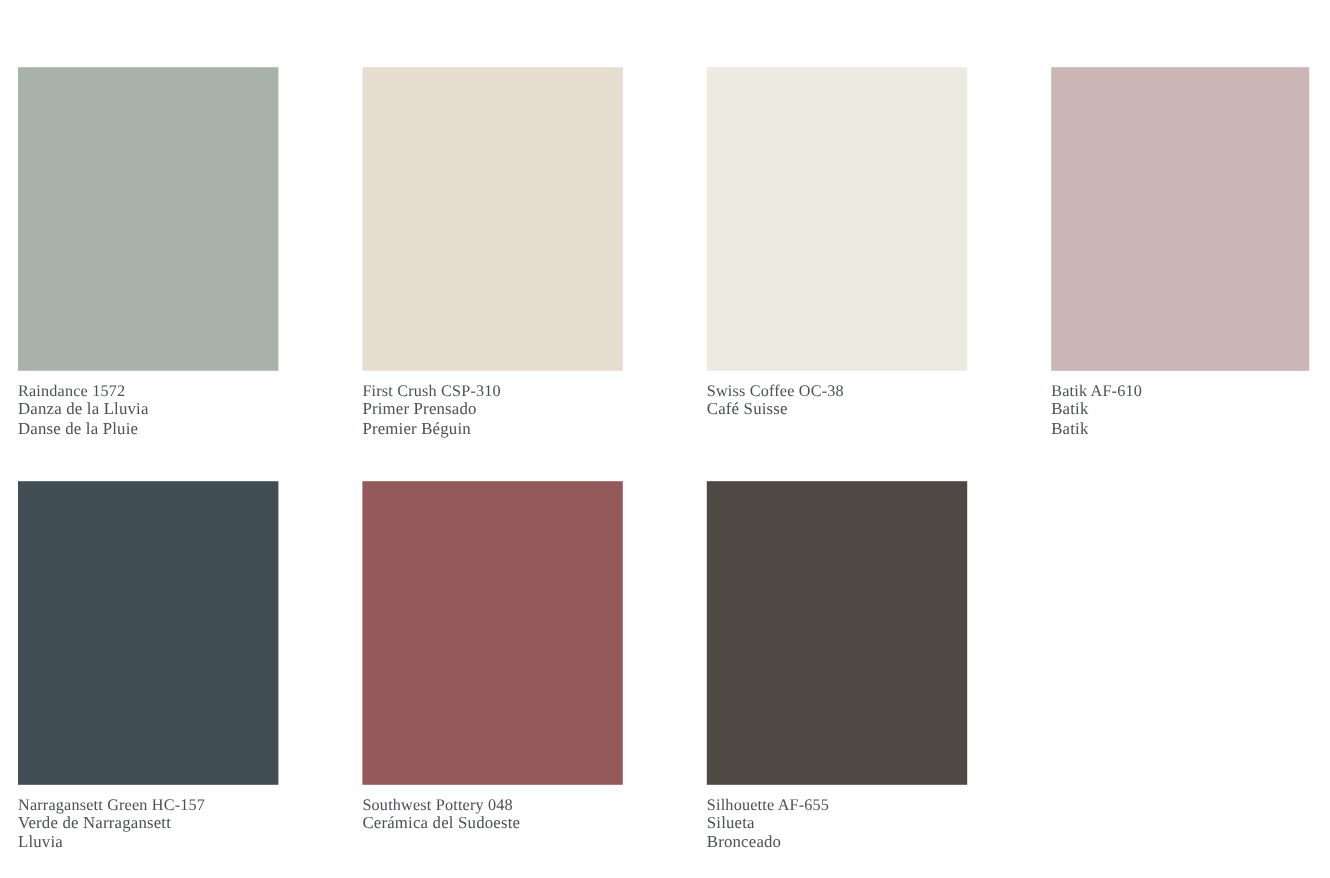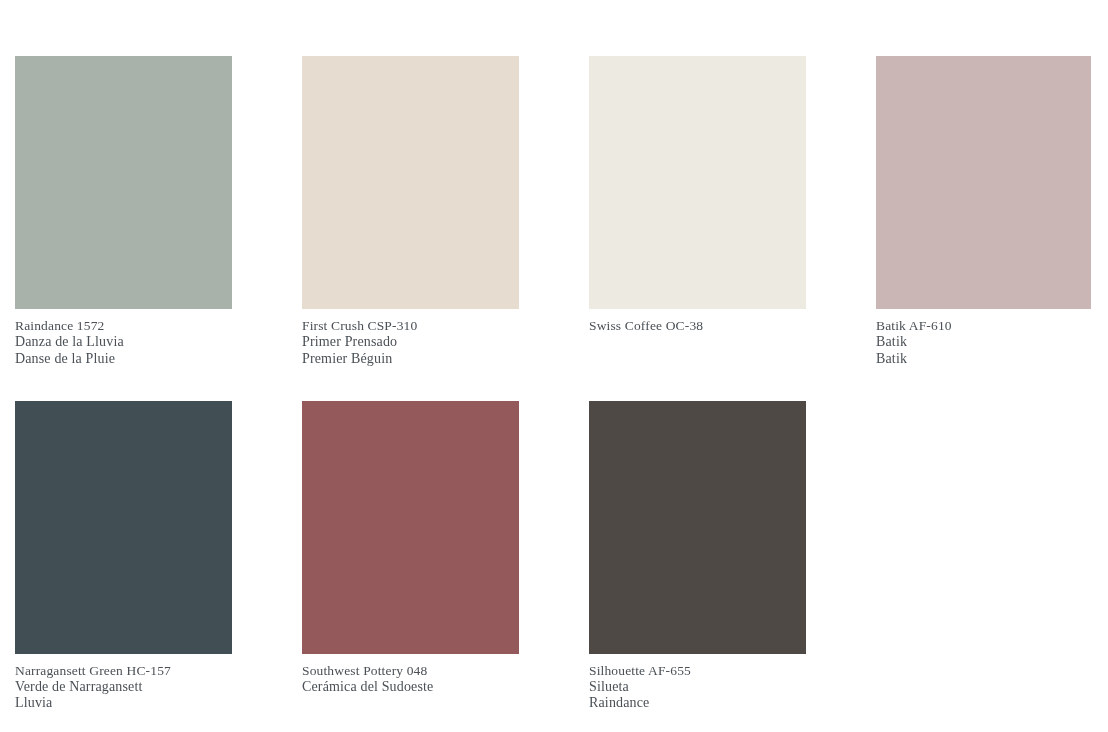--- a/index.html
+++ b/index.html
@@ -77,20 +77,21 @@
       <div class="swatch-name">First Crush CSP-310</div>
       <div class="swatch-name-es">Primer Prensado</div>
       <div class="swatch-name-fr">Premier Béguin</div>
     </div>
   </div>
 
   <div class="swatch-cell">
     <span class="swatch-chip" style="background: rgb(237, 235, 225);"></span>
     <div class="swatch-labels">
       <div class="swatch-name">Swiss Coffee OC-38</div>
+      <div class="swatch-name-fr">Café Suisse</div>
     </div>
   </div>
 
   <div class="swatch-cell">
     <span class="swatch-chip" style="background: rgb(201, 182, 181);"></span>
     <div class="swatch-labels">
       <div class="swatch-name">Batik AF-610</div>
       <div class="swatch-name-es">Batik</div>
       <div class="swatch-name-fr">Batik</div>
     </div>
@@ -115,17 +116,17 @@
     </div>
   </div>
 
 
   <div class="swatch-cell">
     <div class="row-gap-spacer"></div>
     <span class="swatch-chip" style="background: rgb(79, 73, 69);"></span>
     <div class="swatch-labels">
       <div class="swatch-name">Silhouette AF-655</div>
       <div class="swatch-name-es">Silueta</div>
-      <div class="swatch-name-fr">Raindance</div>
+      <div class="swatch-name-fr">Bronceado</div>
     </div>
   </div>
 
 </div>
 
 </body></html>

